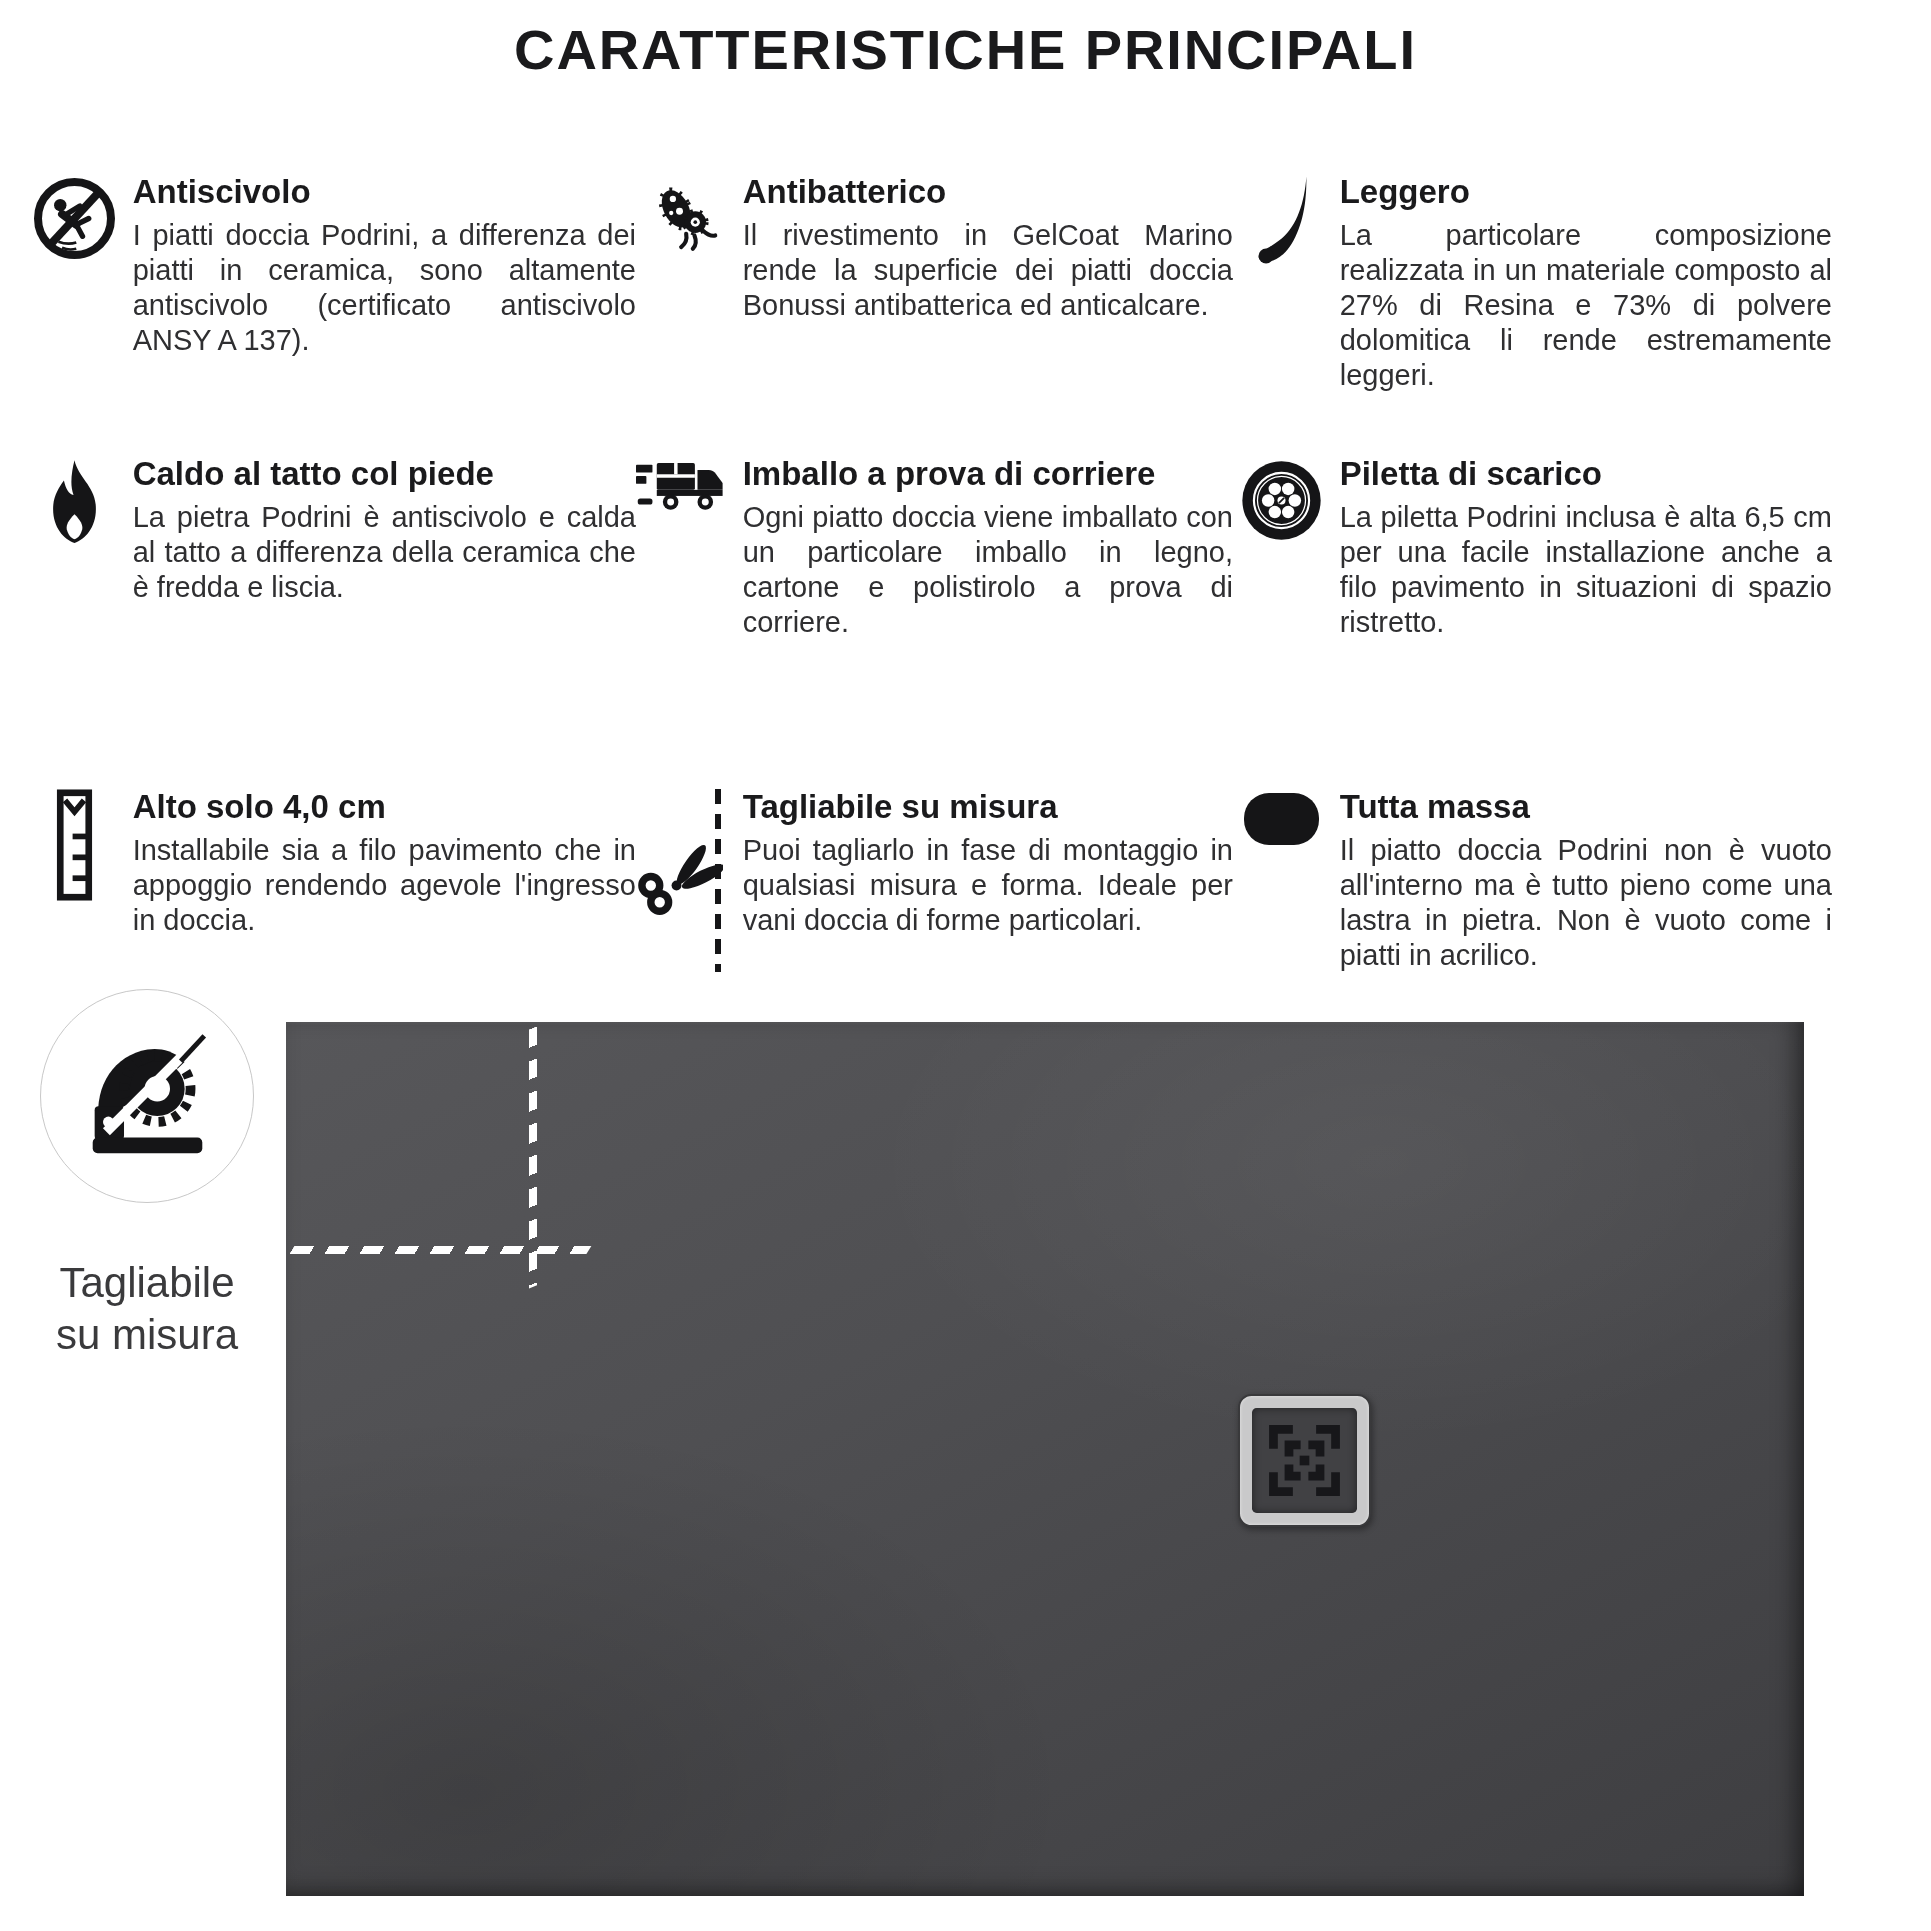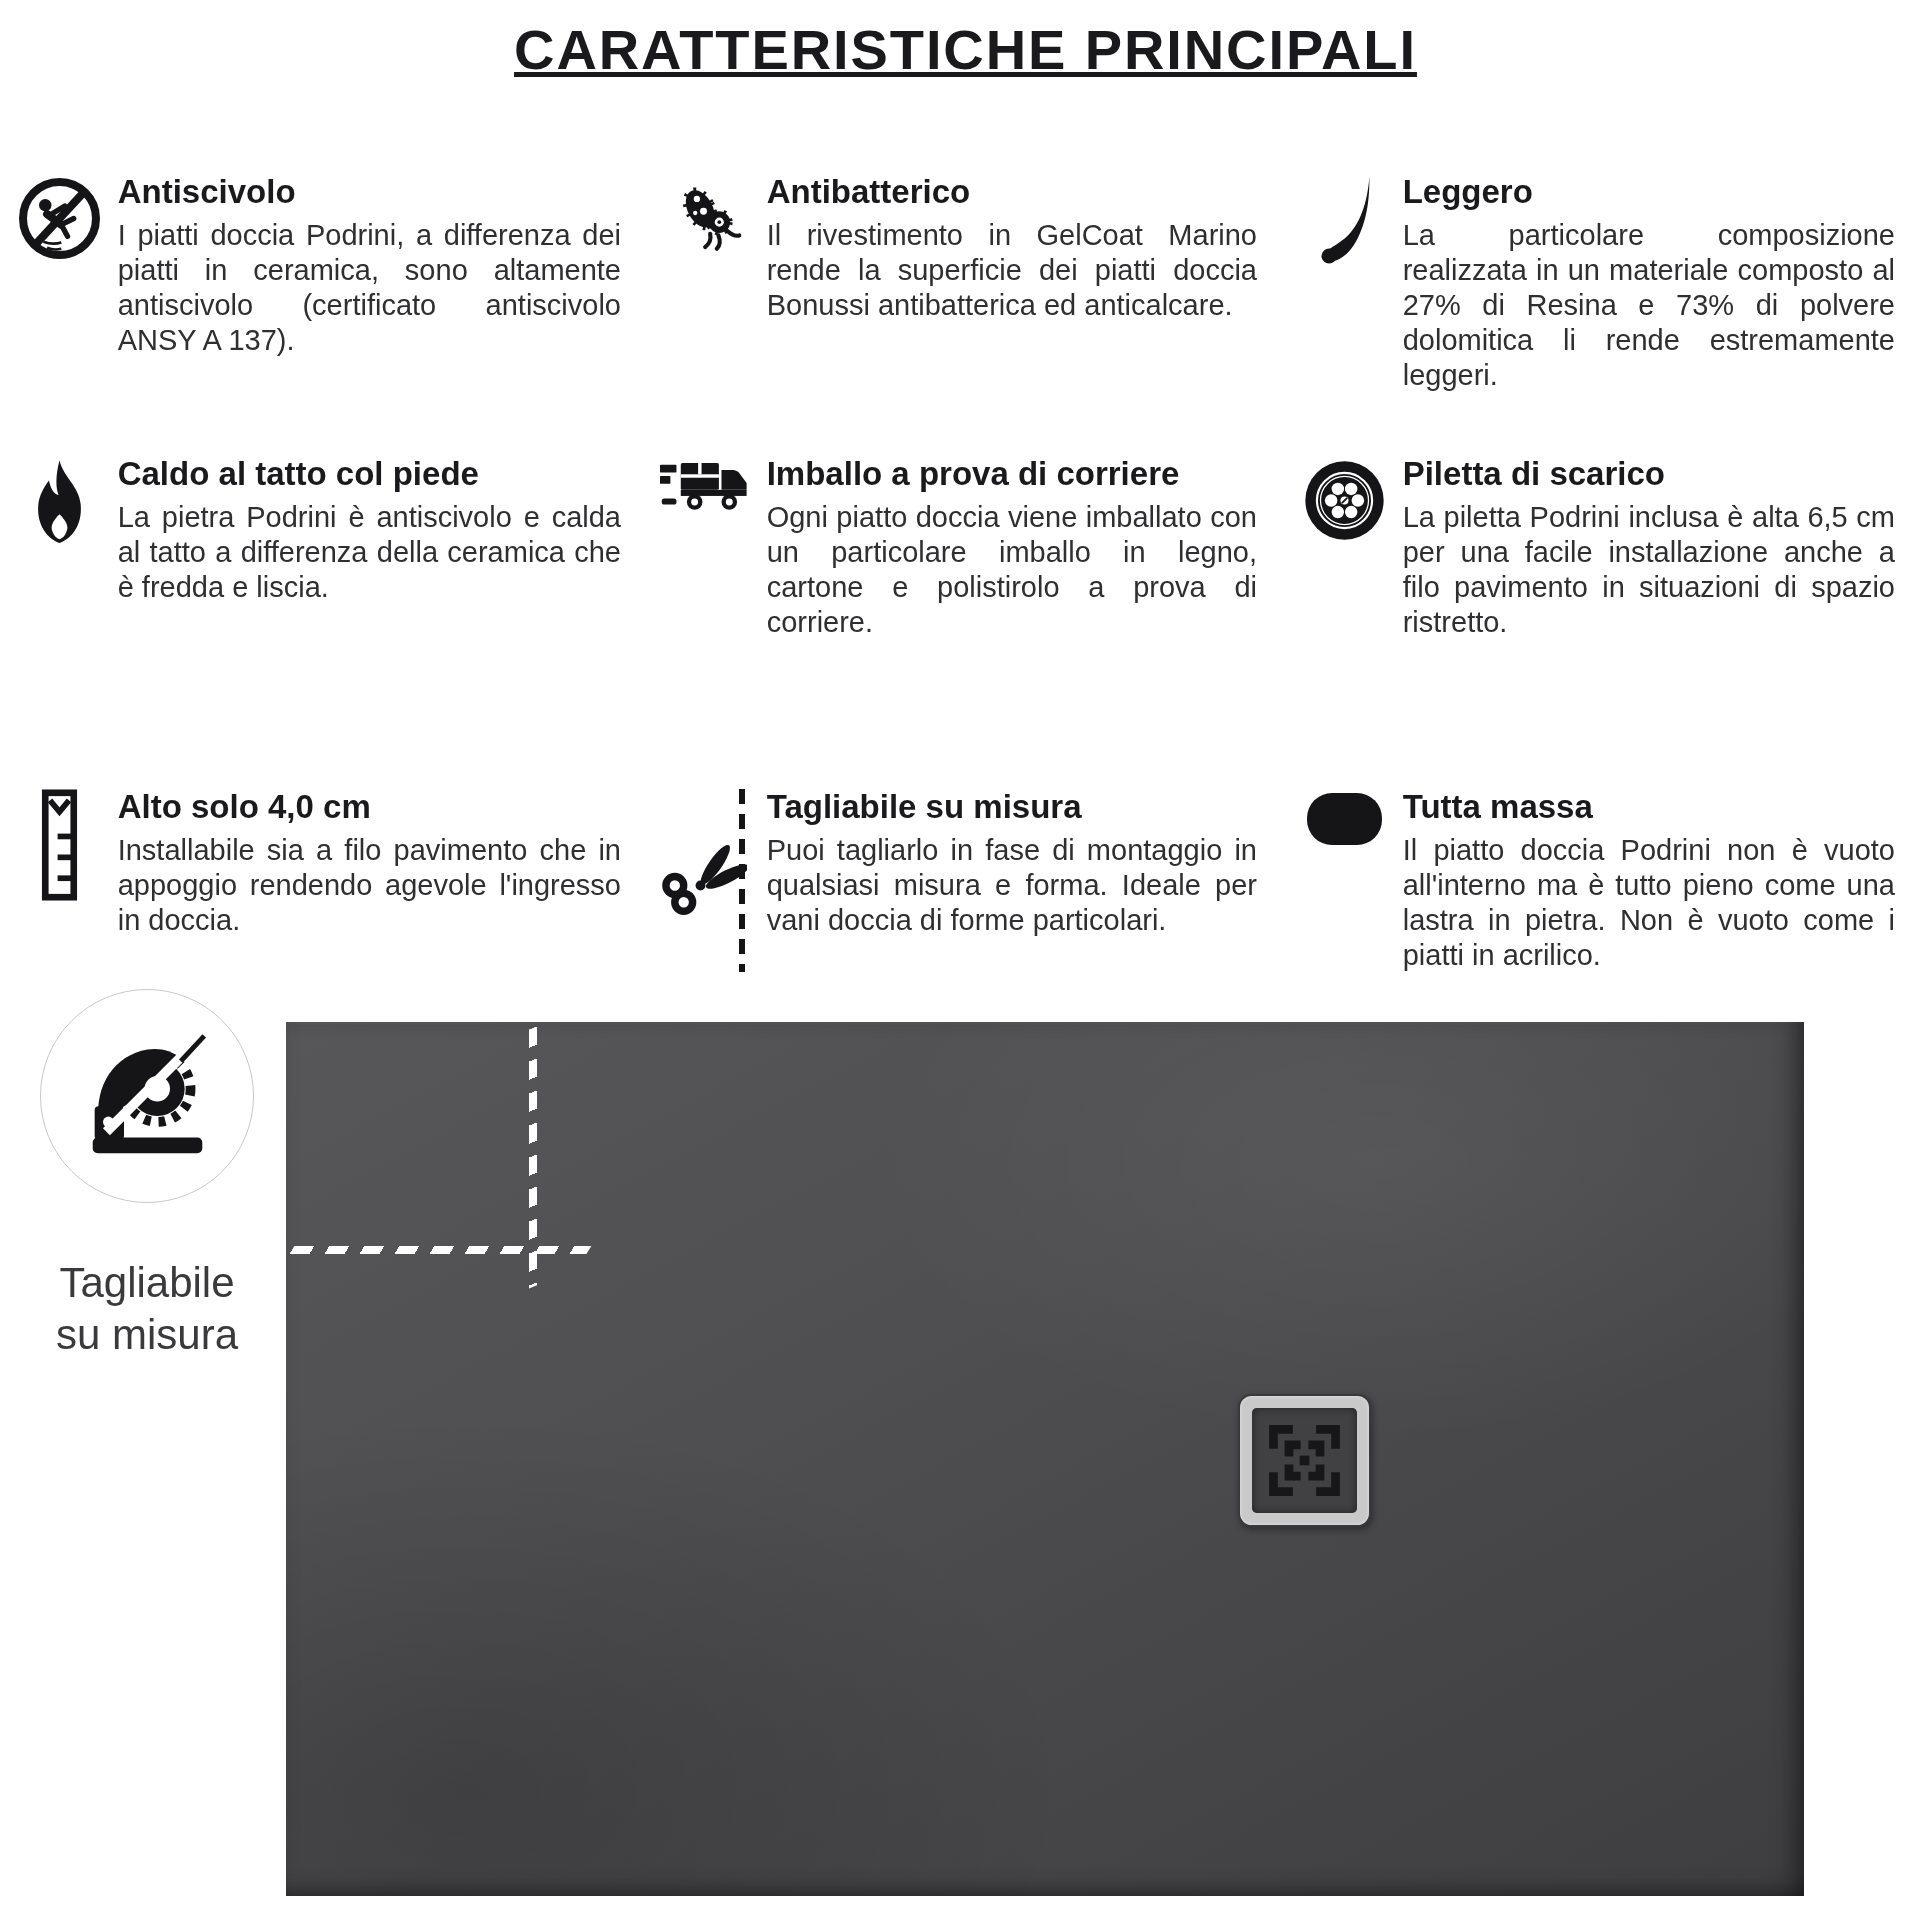--- a/index.html
+++ b/index.html
@@ -2,24 +2,24 @@
 <html><head>
 <meta charset="utf-8">
 <style>
   html,body{margin:0;padding:0;background:#ffffff;}
   body{width:1931px;height:1931px;position:relative;overflow:hidden;
        font-family:"Liberation Sans","DejaVu Sans",sans-serif;}
   #canvas{position:absolute;inset:0;}
 
   .page-title{position:absolute;left:0;top:17.4px;width:1931px;margin:0;
     text-align:center;font-size:56px;font-weight:bold;letter-spacing:1.9px;
-    color:#1a1a1c;text-decoration:underline;}
-
-  .features{position:absolute;left:11px;top:172px;width:1885px;
-    display:grid;grid-template-columns:610px 597px 599px;column-gap:39px;
+    color:#1a1a1c;}
+
+  .features{position:absolute;left:26px;top:172px;width:1885px;
+    display:grid;grid-template-columns:610px 597px 599px;
     grid-template-rows:282px 333px auto;}
   .feature{display:flex;align-items:flex-start;}
   .icon-box{flex:0 0 97px;width:97px;display:flex;justify-content:center;
     padding-top:1.9px;overflow:visible;}
   .feature-text{flex:1;min-width:0;padding-left:9.7px;}
   .feature-title{margin:0 0 6.8px 0;font-size:33px;font-weight:bold;color:#1a1a1c;line-height:39px;}
   .feature-body{margin:0;font-size:29px;line-height:35px;color:#2f2f31;
     text-align:justify;}
 
   .ink{fill:#151517;}

